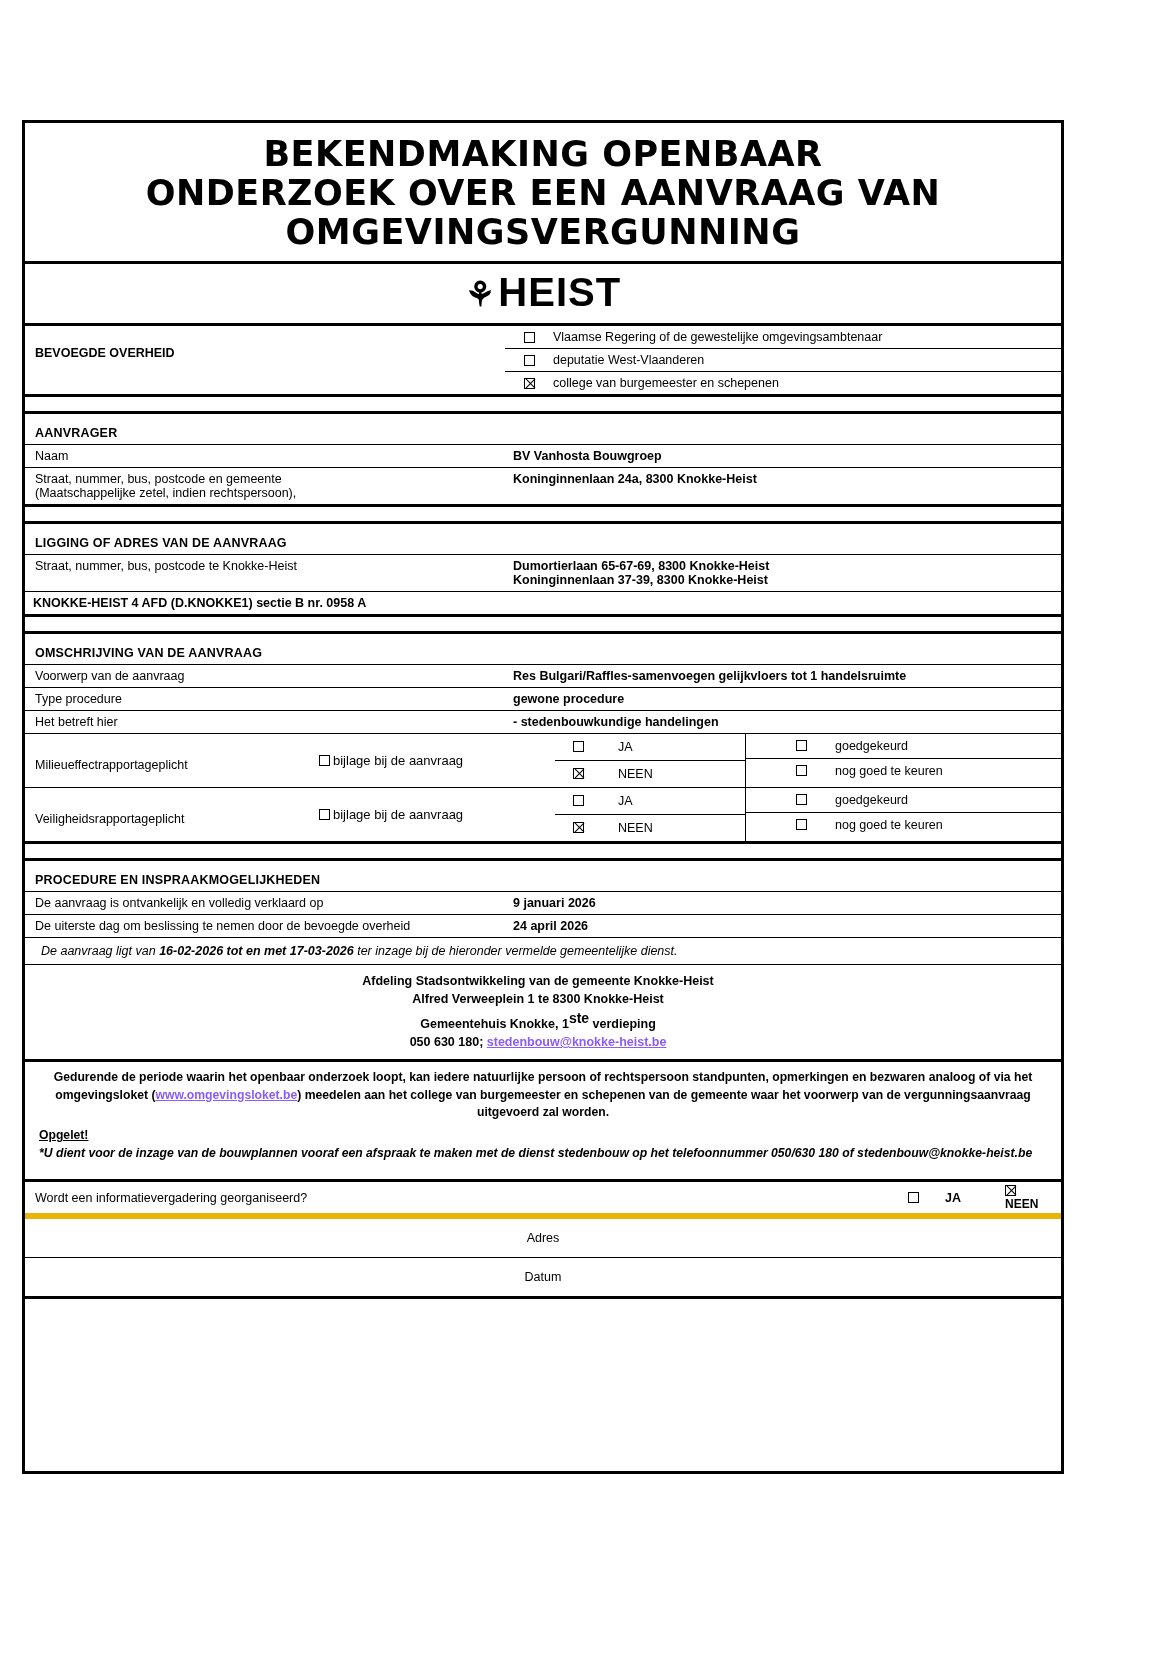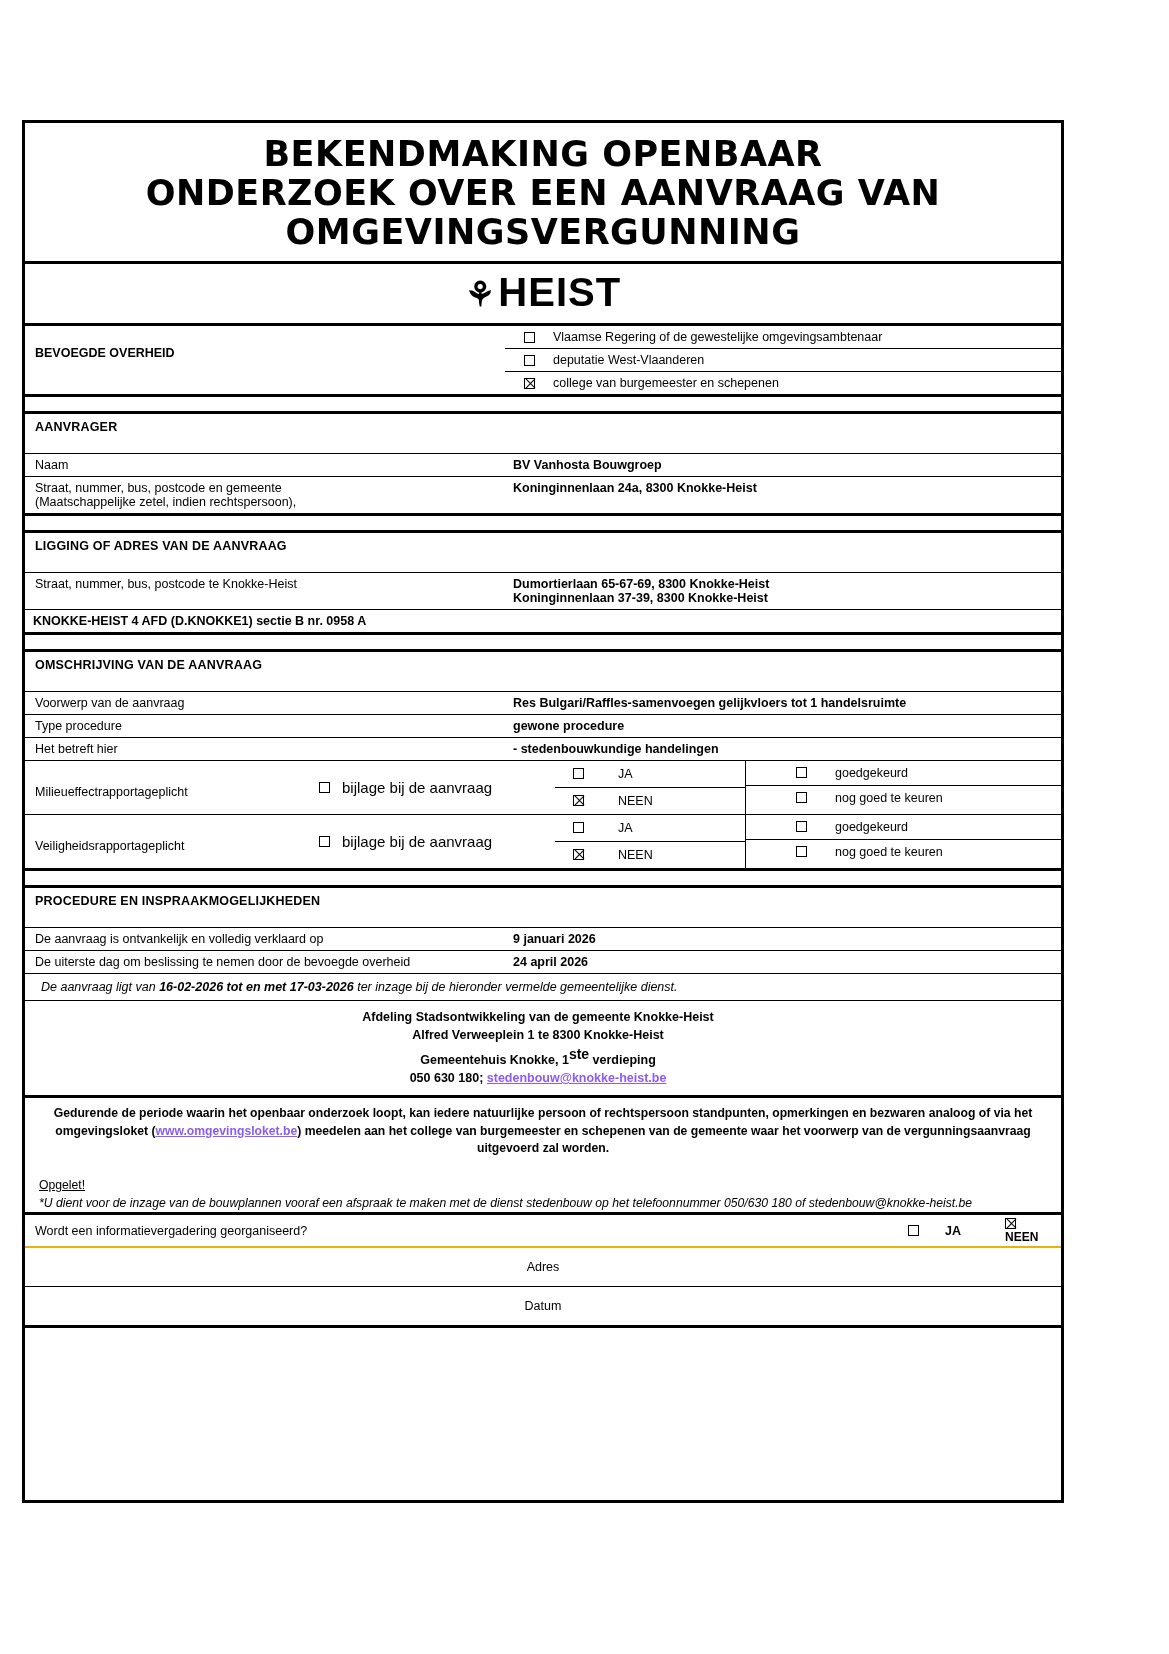--- a/index.html
+++ b/index.html
@@ -61,23 +61,24 @@
   .sect {
     border-bottom: 3px solid #000;
   }
   .spacer {
     height: 14px;
     border-bottom: 3px solid #000;
   }
   .band {
     font-size: 12.5px;
     font-weight: bold;
-    padding: 6px 8px 19px 10px;
+    padding: 6px 8px 4px 10px;
     border-bottom: 1px solid #000;
     letter-spacing: 0.2px;
+    margin-top: 6px;
   }
   .row {
     display: flex;
     border-bottom: 1px solid #000;
     min-height: 22px;
   }
   .row:last-child {
     border-bottom: none;
   }
   .cell-l {
@@ -143,24 +144,24 @@
   }
   .rap:last-child { border-bottom: none; }
   .rap-name {
     width: 290px;
     padding: 24px 6px 4px 10px;
     font-size: 12.5px;
     box-sizing: border-box;
   }
   .rap-bijlage {
     width: 240px;
-    font-size: 15px;
-    display: flex;
-    align-items: center;
-    gap: 12px;
+    font-size: 13px;
+    display: flex;
+    align-items: center;
+    gap: 3px;
     padding: 0 4px;
     box-sizing: border-box;
     text-align: right;
   }
   .rap-bijlage .lbl { white-space: nowrap; }
   .rap-janeen {
     width: 190px;
     box-sizing: border-box;
     border-left: none;
   }
@@ -210,36 +211,35 @@
 
   .notice {
     font-size: 12.2px;
     font-weight: bold;
     text-align: center;
     line-height: 1.42;
     padding: 7px 14px 2px 14px;
   }
   .opgelet {
     font-size: 12.2px;
-    font-weight: normal;
+    font-weight: bold;
     font-style: italic;
     text-align: left;
     line-height: 1.42;
-    padding: 4px 14px 0 14px;
-    margin-top: 14px;
+    padding: 4px 14px 17px 14px;
   }
   .opgelet .hdr {
     font-style: normal;
     text-decoration: underline;
   }
 
   .info-row {
     display: flex;
     align-items: center;
-    border-bottom: 2px solid #eab308;
+    border-bottom: 6px solid #eab308;
     font-size: 12.5px;
     min-height: 30px;
   }
   .info-q { flex: 1; padding: 6px 10px; }
   .info-ja { display: flex; align-items: center; gap: 26px; padding-right: 40px; font-weight: bold; }
   .info-neen {
     width: 56px;
     text-align: left;
     padding: 2px 0 2px 4px;
     font-weight: bold;

